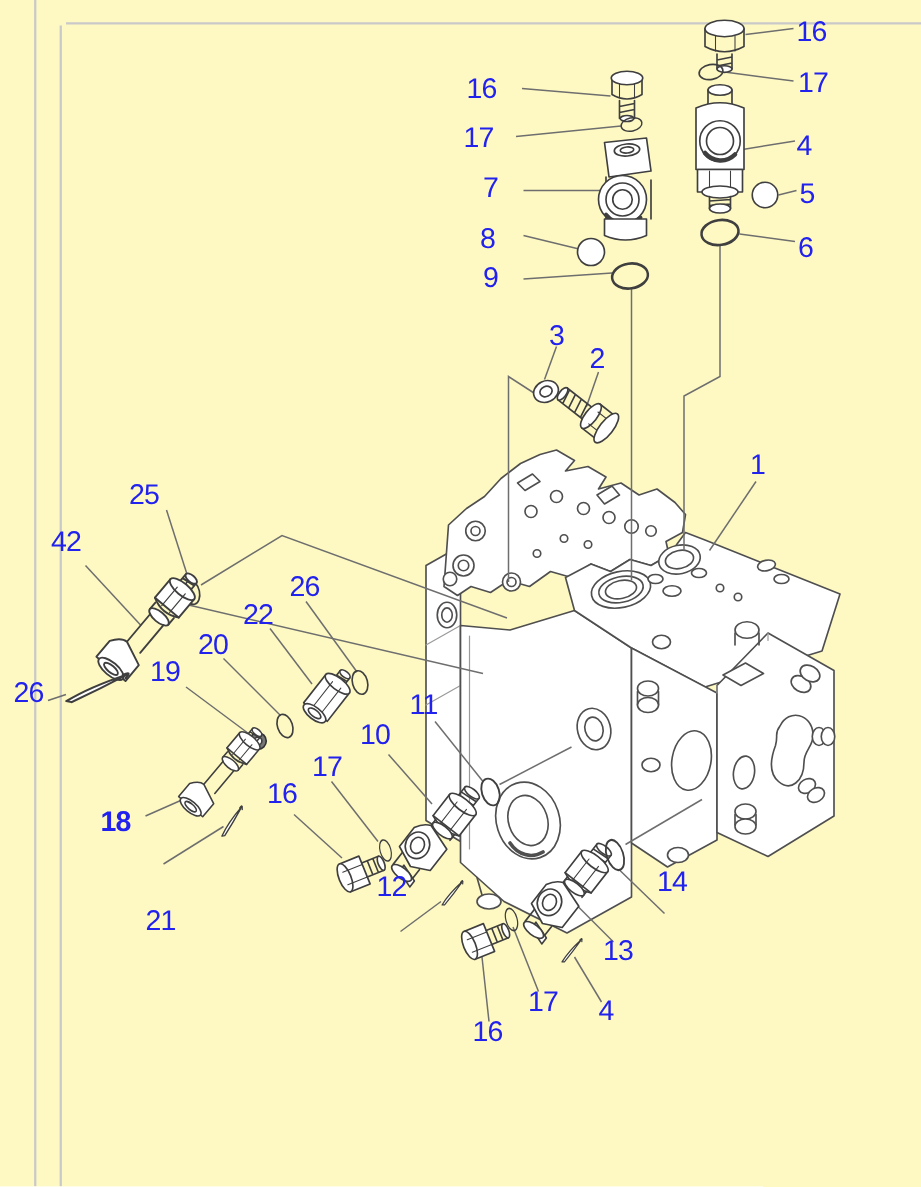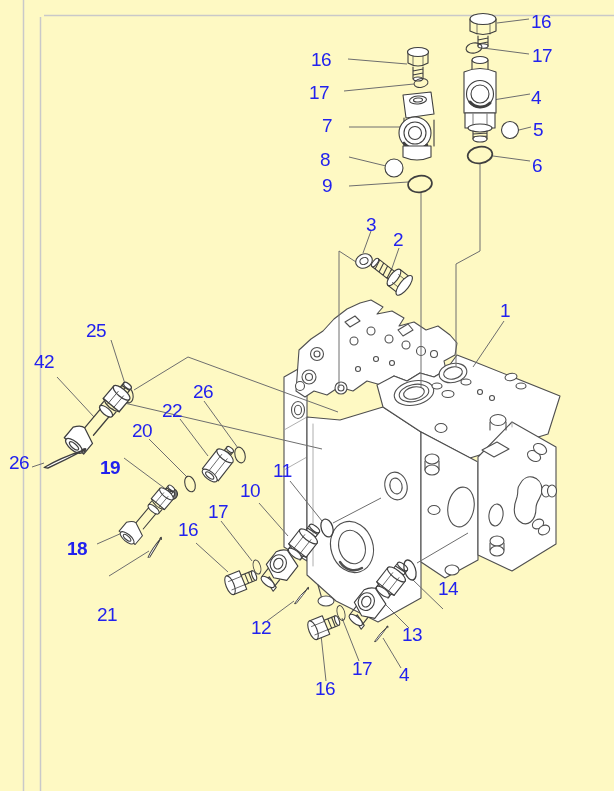--- a/index.html
+++ b/index.html
@@ -303,29 +303,29 @@
       <span class="callout" style="left: 320px; top: 150px;">8</span>
       <span class="callout" style="left: 322px; top: 176px;">9</span>
       <span class="callout" style="left: 366px; top: 215px;">3</span>
       <span class="callout" style="left: 393px; top: 230px;">2</span>
       <span class="callout" style="left: 500px; top: 301px;">1</span>
       <span class="callout" style="left: 86px; top: 321px;">25</span>
       <span class="callout" style="left: 34px; top: 352px;">42</span>
       <span class="callout" style="left: 193px; top: 382px;">26</span>
       <span class="callout" style="left: 162px; top: 401px;">22</span>
       <span class="callout" style="left: 132px; top: 421px;">20</span>
-      <span class="callout" style="left: 100px; top: 458px; font-weight: bold;">19</span>
+      <span class="callout" style="left: 100px; top: 439px;">19</span>
       <span class="callout" style="left: 9px; top: 453px; text-align: center;">26</span>
       <span class="callout" style="left: 67px; top: 539px; font-weight: bold;">18</span>
       <span class="callout" style="left: 97px; top: 575px; margin-top: 30px;">21</span>
       <span class="callout" style="left: 240px; top: 481px;">10</span>
       <span class="callout" style="left: 273px; top: 461px;">11</span>
       <span class="callout" style="left: 208px; top: 502px;">17</span>
       <span class="callout" style="left: 178px; top: 520px;">16</span>
-      <span class="callout" style="left: 251px; top: 618px;">12</span>
+      <span class="callout" style="left: 251px; top: 582px;">12</span>
       <span class="callout" style="left: 402px; top: 625px; text-align: center;">13</span>
       <span class="callout" style="left: 438px; top: 579px;">14</span>
       <span class="callout" style="left: 399px; top: 665px;">4</span>
       <span class="callout" style="left: 352px; top: 659px;">17</span>
       <span class="callout" style="left: 315px; top: 679px;">16</span>
     </div>
 
 </div>
 
 </body></html>

